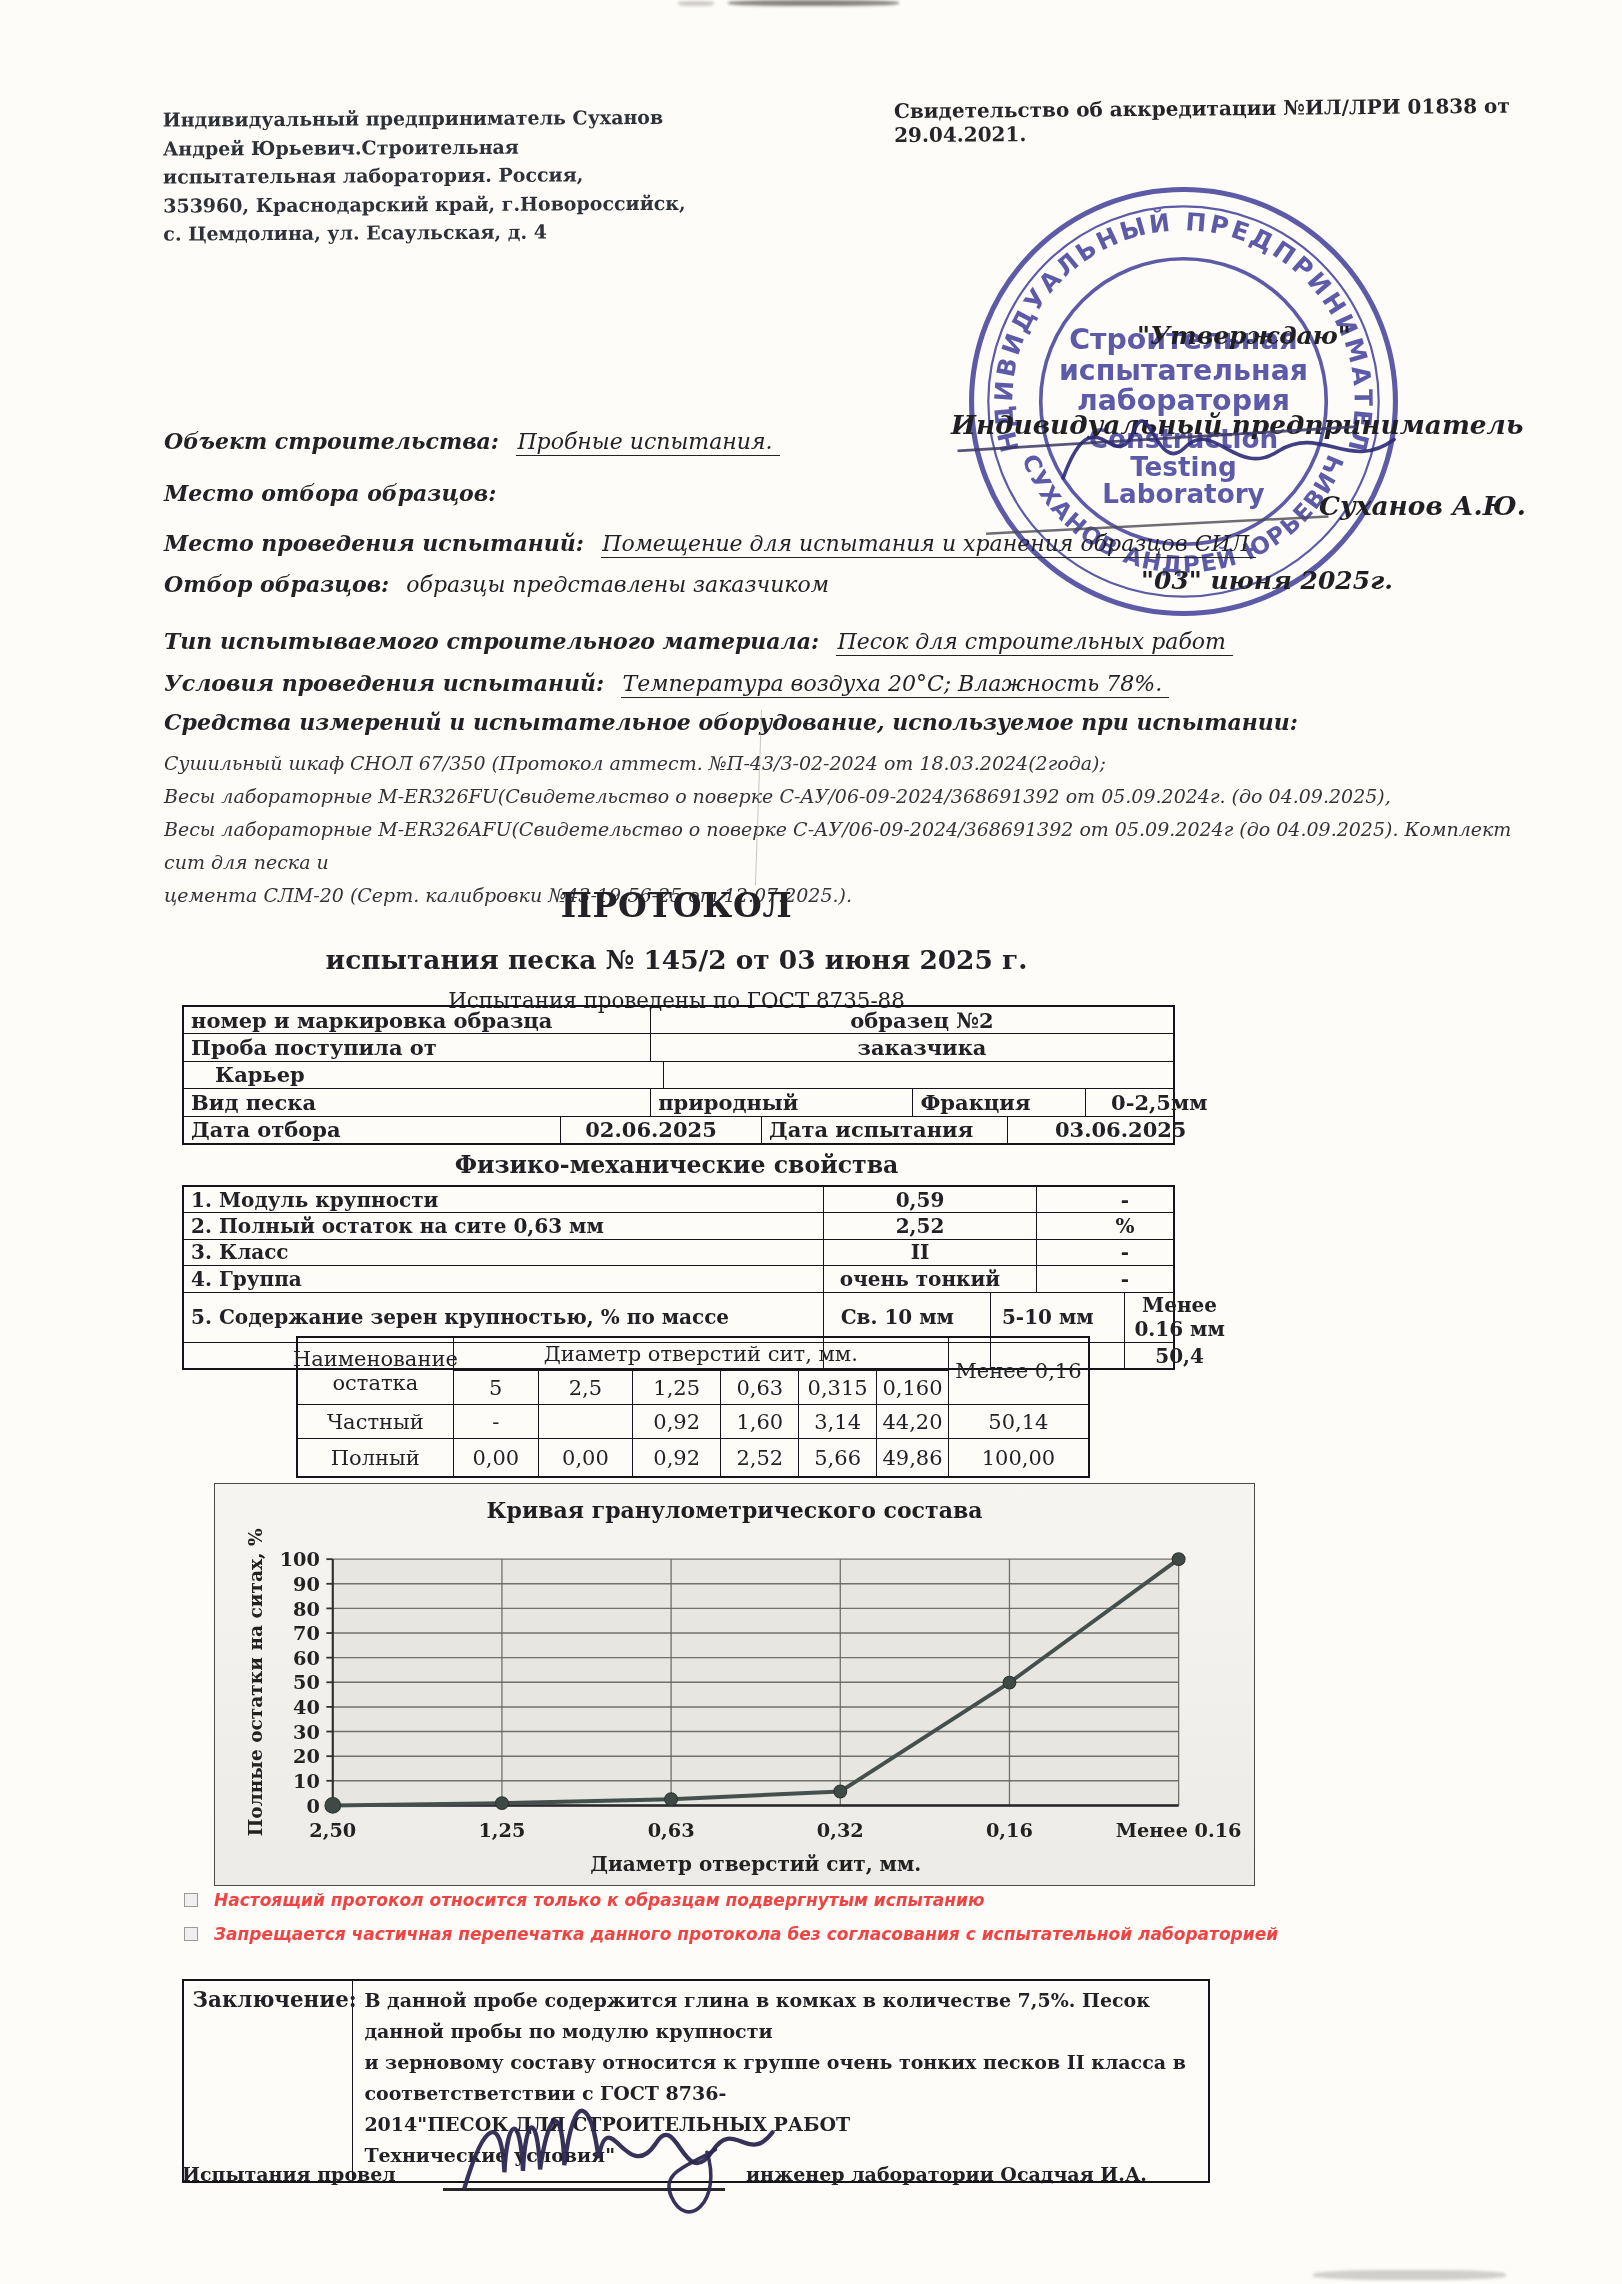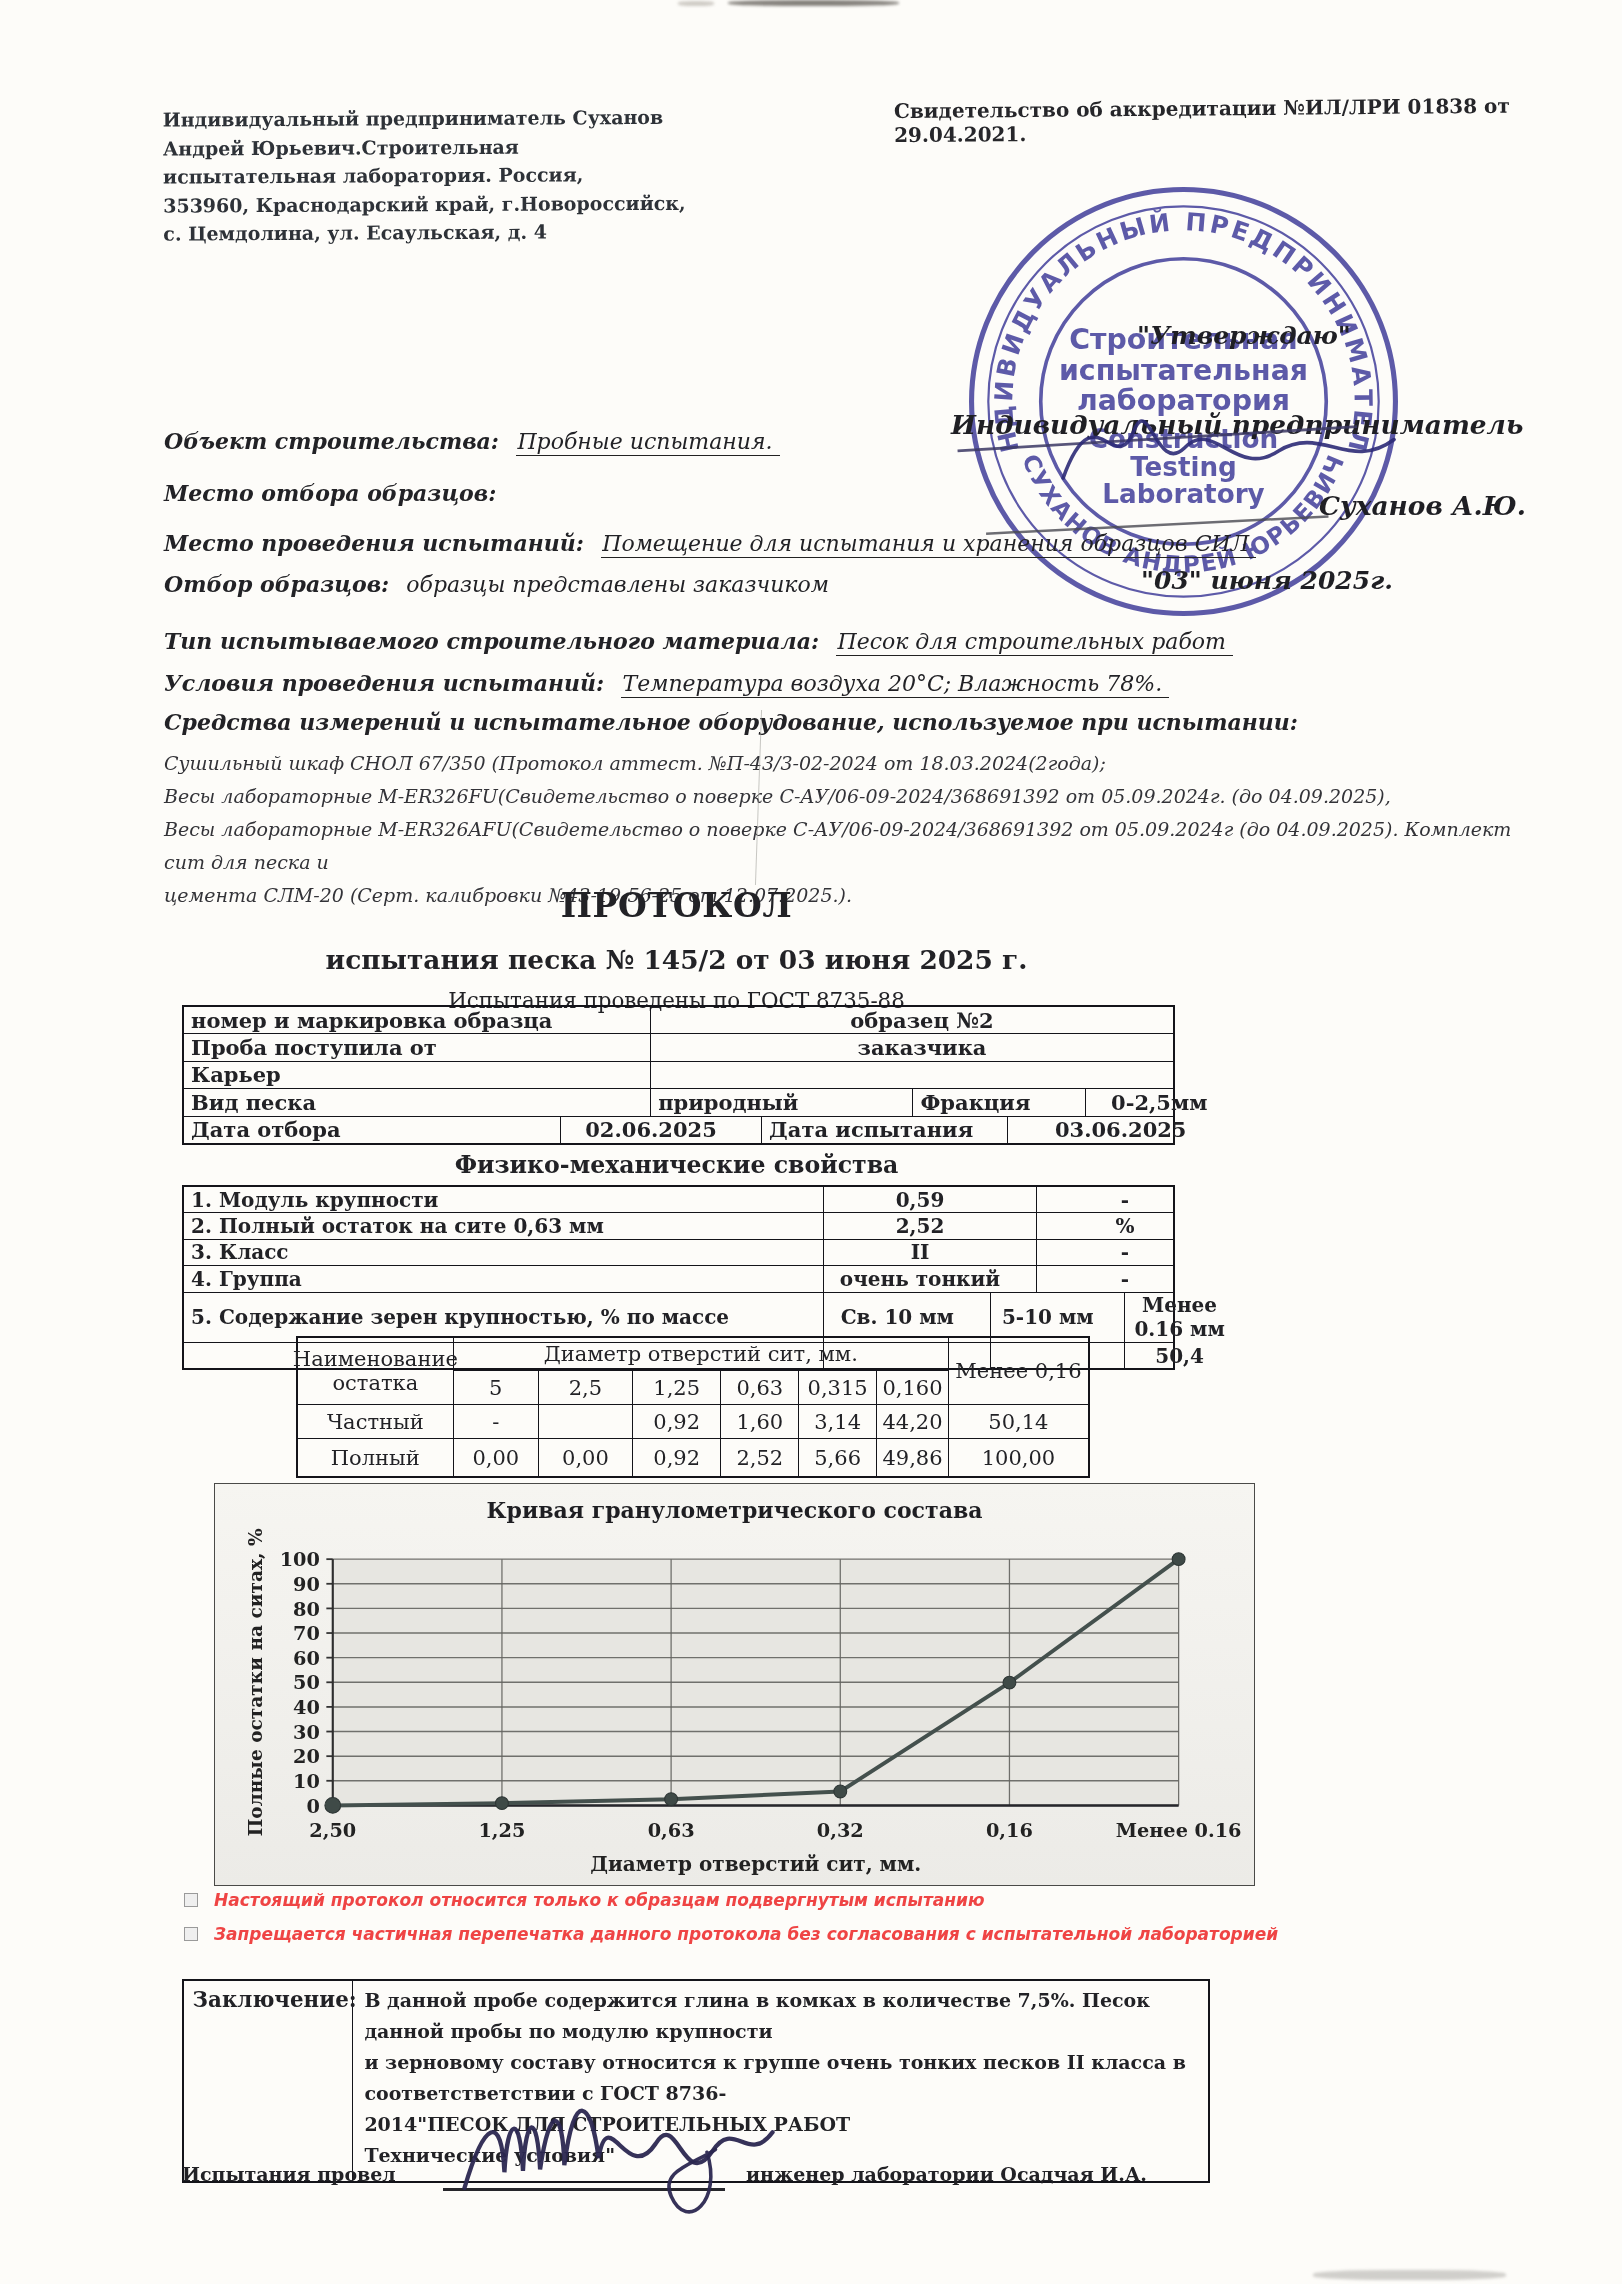--- a/index.html
+++ b/index.html
@@ -158,21 +158,21 @@
 
   <div class="tbl sample">
     <div class="trow" style="grid-template-columns:45.1% 54.9%;">
       <div class="tcell">номер  и маркировка образца</div>
       <div class="tcell cc">образец №2</div>
     </div>
     <div class="trow" style="grid-template-columns:45.1% 54.9%;">
       <div class="tcell">Проба поступила от</div>
       <div class="tcell cc">заказчика</div>
     </div>
-    <div class="trow" style="grid-template-columns:45.1% 54.9%;">
+    <div class="trow" style="grid-template-columns:45.1% 54.9%;padding-left:24px;">
       <div class="tcell">Карьер</div>
       <div class="tcell cc"></div>
     </div>
     <div class="trow" style="grid-template-columns:45.1% 24.5% 15.4% 15%;">
       <div class="tcell">Вид песка</div>
       <div class="tcell">природный</div>
       <div class="tcell">Фракция</div>
       <div class="tcell cc">0-2,5мм</div>
     </div>
     <div class="trow" style="grid-template-columns:36% 18.3% 22.9% 22.8%;">

